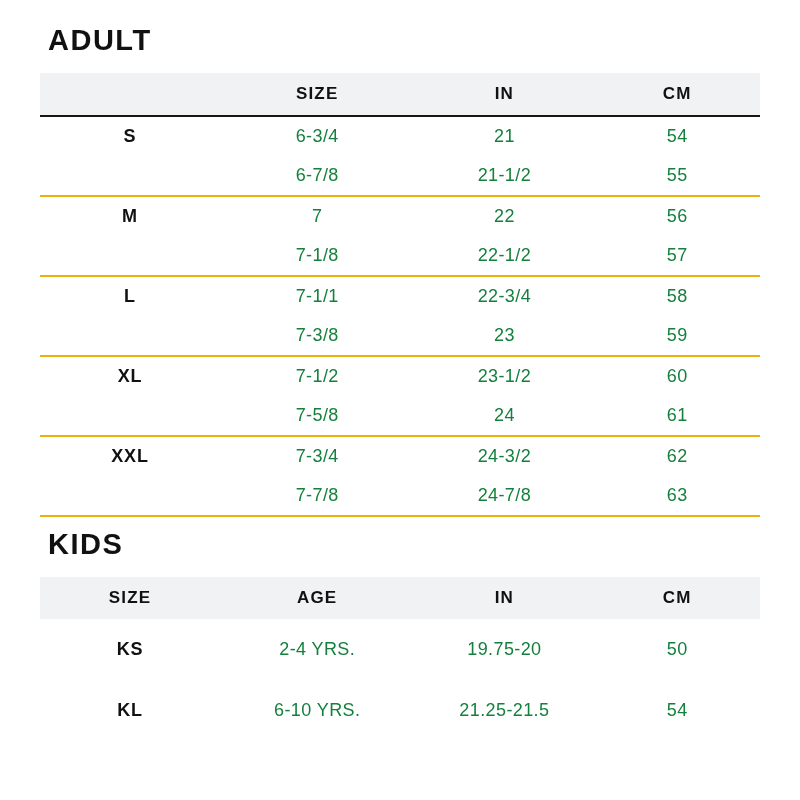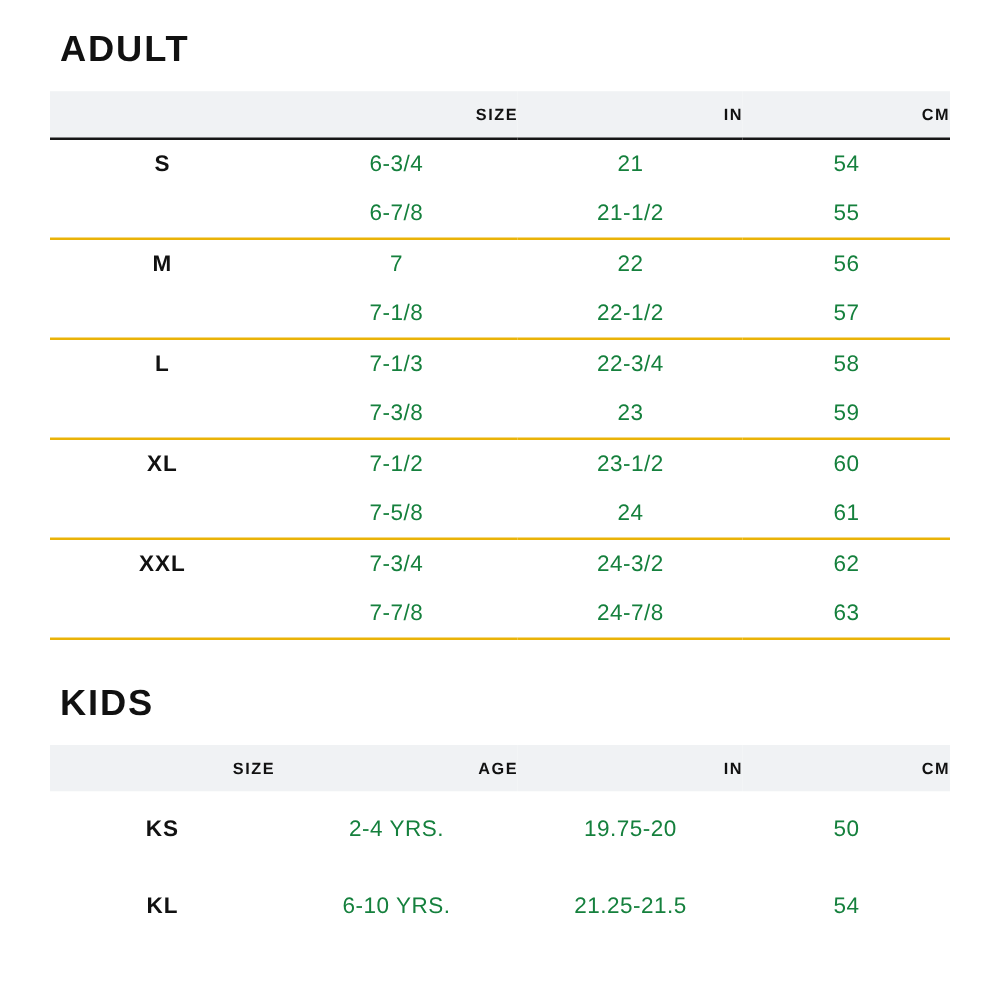--- a/index.html
+++ b/index.html
@@ -26,24 +26,24 @@
   }
   .size-table {
     width: 100%;
     border-collapse: collapse;
     table-layout: fixed;
   }
   .size-table thead tr {
     background: #f0f2f4;
   }
   .size-table th {
-    font-size: 13px;
+    font-size: 17px;
     font-weight: 700;
     letter-spacing: 1.2px;
-    text-align: right;
+    text-align: center;
     padding: 11px 0;
     color: #111111;
   }
   .size-table td {
     font-size: 18px;
     font-weight: 400;
     text-align: center;
     padding: 9px 0;
     letter-spacing: 0.4px;
     color: #15803d;
@@ -53,21 +53,21 @@
     letter-spacing: 0.8px;
     color: #111111;
   }
   .adult-table thead tr {
     border-bottom: 2px solid #161616;
   }
   .adult-table tr.group-end {
     border-bottom: 2px solid #eab308;
   }
   .kids-section {
-    margin-top: 35px;
+    margin-top: 11px;
   }
   .kids-table td {
     padding: 20px 0;
   }
 </style>
 </head>
 <body>
 
 <div class="page">
 
@@ -109,21 +109,21 @@
           <td>56</td>
         </tr>
         <tr class="group-end">
           <td class="group-label"></td>
           <td>7-1/8</td>
           <td>22-1/2</td>
           <td>57</td>
         </tr>
         <tr>
           <td class="group-label">L</td>
-          <td>7-1/3</td>
+          <td>7-1/1</td>
           <td>22-3/4</td>
           <td>58</td>
         </tr>
         <tr class="group-end">
           <td class="group-label"></td>
           <td>7-3/8</td>
           <td>23</td>
           <td>59</td>
         </tr>
         <tr>

